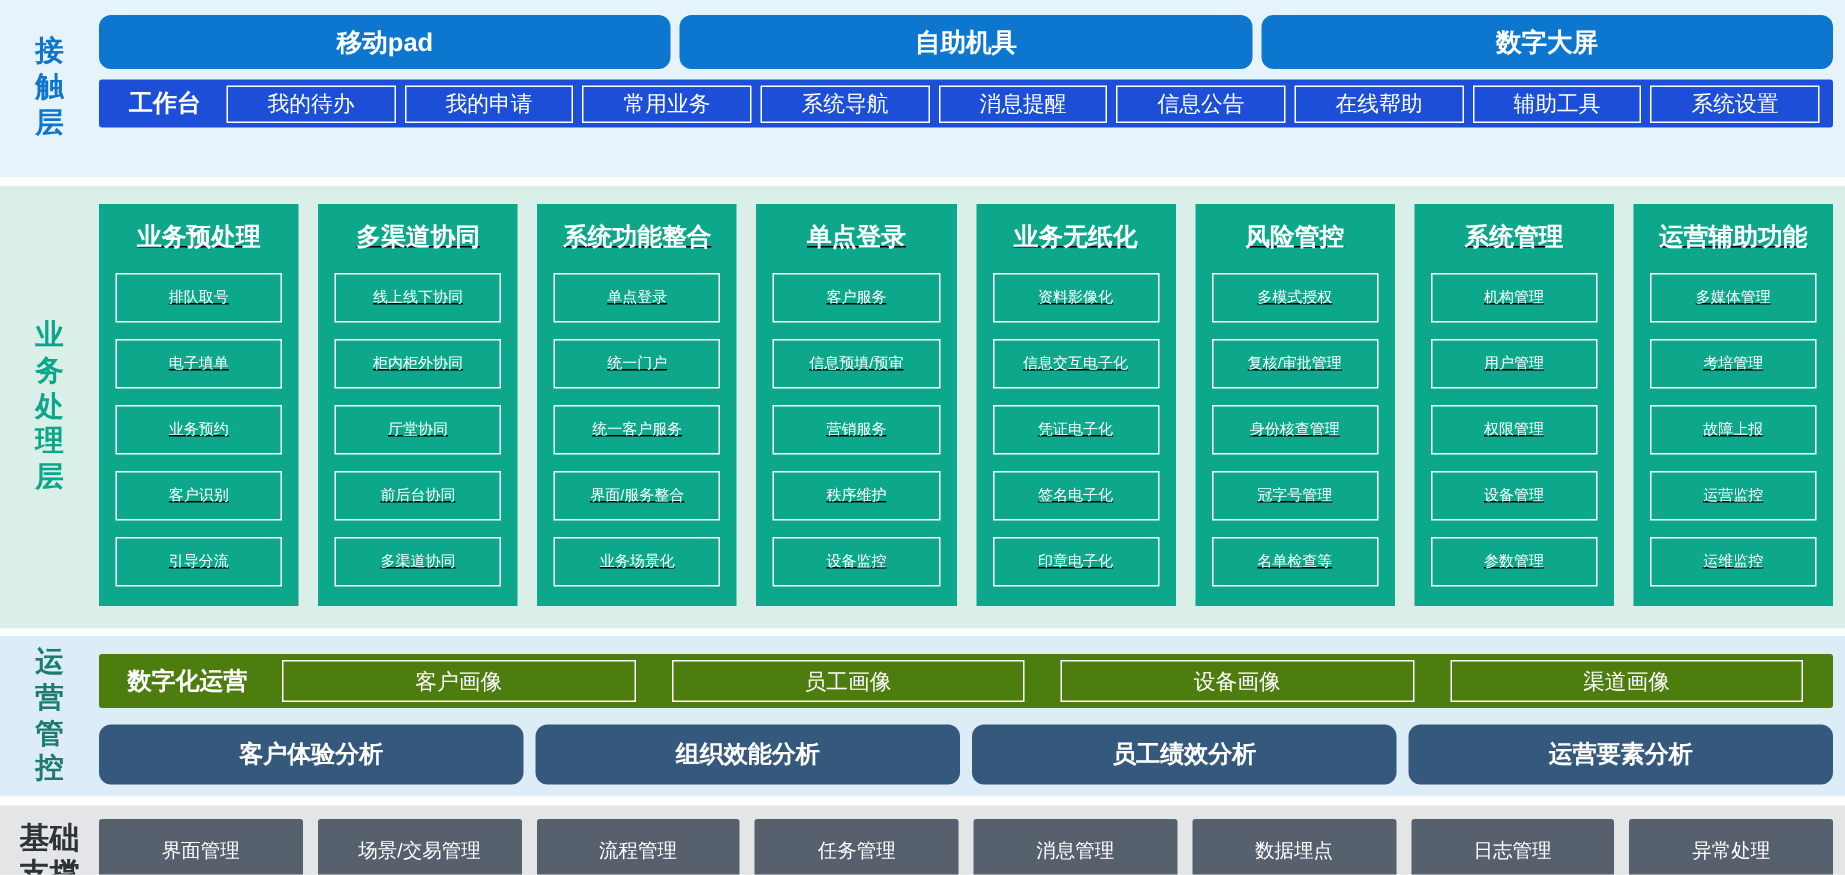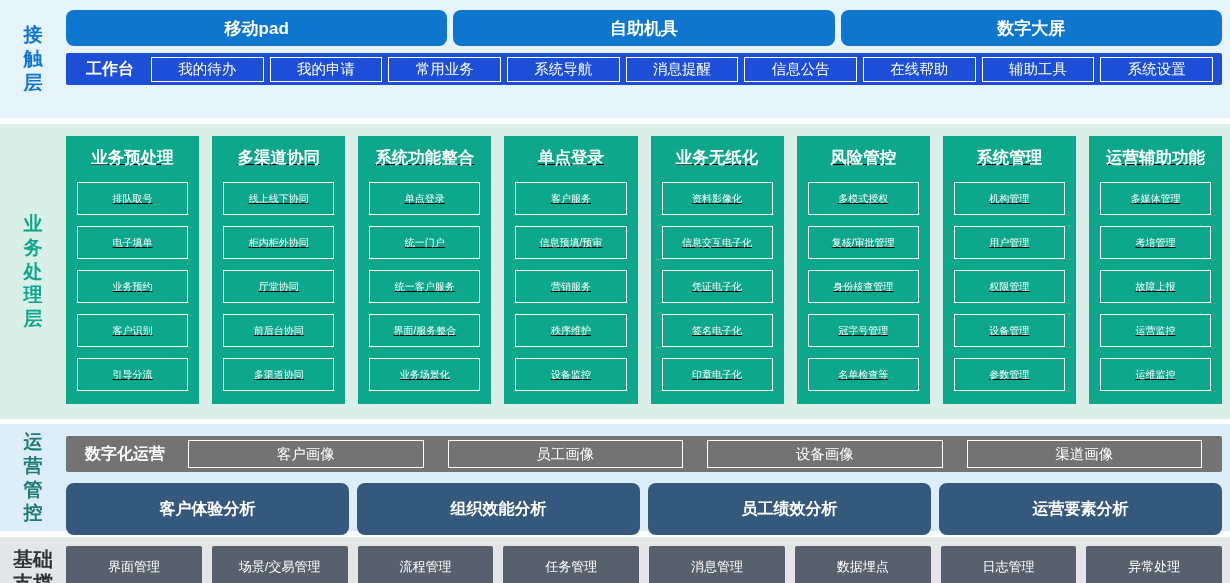--- a/index.html
+++ b/index.html
@@ -39,29 +39,29 @@
   .biz-title { color:#fff; font-weight:bold; font-size:16.5px; text-align:center; margin:11px 0 13px; white-space:nowrap; }
   .biz-item {
     height:33px; margin-bottom:11px; border:1px solid #fff; box-sizing:border-box;
     color:#fff; font-size:10px; line-height:1.1; text-align:center;
     display:flex; align-items:center; justify-content:center; padding:1px 2px;
   }
 
   
   .sec-ops { height:107px; background:#dcedf7; }
   .lbl-ops { color:#1d7b73; }
-  .ops-bar { margin-top:12px; height:36px; background:#737373; border-radius:2px; display:flex; align-items:center; padding:0 8px; }
+  .ops-bar { margin-top:12px; height:36px; background:#4d7c0f; border-radius:2px; display:flex; align-items:center; padding:0 8px; }
   .ops-label { color:#fff; font-weight:bold; font-size:16px; width:102px; flex:none; text-align:center; }
   .ops-item {
     flex:1; height:26px; border:1px solid #fff; margin:0 12px;
     color:#fff; font-size:14.5px; display:flex; align-items:center; justify-content:center;
   }
   .ops-analyses { display:flex; gap:8px; margin-top:11px; }
   .ops-analysis {
-    flex:1; height:52px; background:#35597c; border-radius:8px;
+    flex:1; height:40px; background:#35597c; border-radius:8px;
     color:#fff; font-weight:bold; font-size:16px;
     display:flex; align-items:center; justify-content:center;
   }
 
   
   .sec-foundation { height:67px; background:#e4e5e7; }
   .h-label { width:40px; font-weight:bold; font-size:20px; line-height:1.2; color:#2e3338; text-align:center; word-break:break-all; }
   .fnd-row { display:flex; gap:10px; margin-top:9px; }
   .fnd-item {
     flex:1; height:42px; background:#57616d; border-radius:2px;

